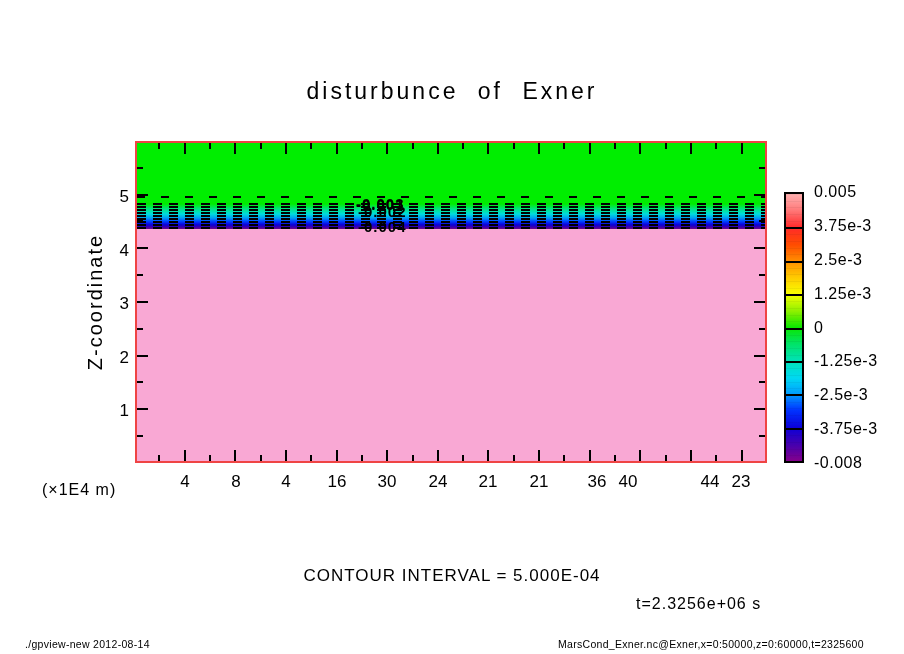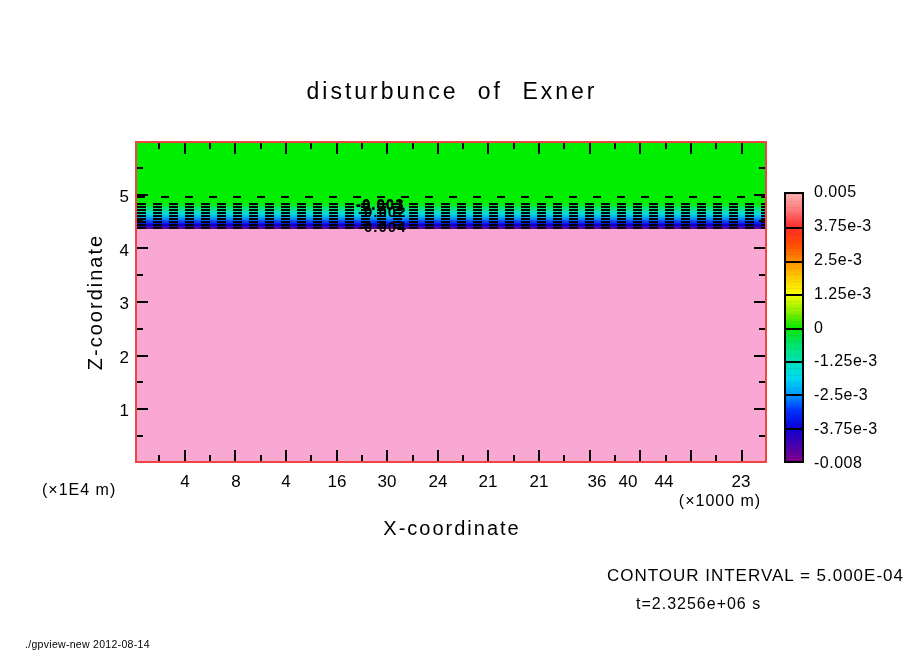--- a/index.html
+++ b/index.html
@@ -31,21 +31,21 @@
   
   #colorbar{left:784px;top:192px;width:20px;height:271px;border:2px solid #000;box-sizing:border-box;
      background:linear-gradient(to bottom,
        #ffb0b0 0%,#ff7a7a 6%,#ff2a2a 12.5%,#ff4c00 19%,#ff8c00 25%,#ffc800 31%,
        #f8ff00 37.5%,#8cf000 44%,#0ae600 50%,#00e465 56%,#00e2b8 62.5%,#00d8f2 69%,
        #009cff 75%,#0033ff 81%,#0c00d8 87.5%,#4600ad 94%,#84008c 100%);}
   #colorbar .steps{position:absolute;left:0;top:0;width:100%;height:100%;
      background:repeating-linear-gradient(to bottom,rgba(0,0,0,0.05) 0 1px,transparent 1px 6.7px);}
   .cbsep{left:0;width:16px;height:2px;background:#000;}
   .cblab{left:814px;width:90px;font-size:16px;letter-spacing:0.5px;}
-  #contour-interval{left:0;top:566px;width:904px;text-align:right;font-size:17px;letter-spacing:1px;}
+  #contour-interval{left:0;top:566px;width:904px;text-align:center;font-size:17px;letter-spacing:1px;}
   #time-note{left:636px;top:595px;font-size:16px;letter-spacing:1px;}
   .footer{top:638px;font-size:10.5px;letter-spacing:0.3px;}
   #footer-left{left:25px;}
   #footer-right{left:558px;width:330px;}
 </style>
 </head>
 <body>
 
 <div id="canvas">
 
@@ -145,33 +145,31 @@
   <span class="abs xticklab" style="left:165px">4</span>
   <span class="abs xticklab" style="left:216px">8</span>
   <span class="abs xticklab" style="left:266px">4</span>
   <span class="abs xticklab" style="left:317px">16</span>
   <span class="abs xticklab" style="left:367px">30</span>
   <span class="abs xticklab" style="left:418px">24</span>
   <span class="abs xticklab" style="left:468px">21</span>
   <span class="abs xticklab" style="left:519px">21</span>
   <span class="abs xticklab" style="left:577px">36</span>
   <span class="abs xticklab" style="left:608px">40</span>
-  <span class="abs xticklab" style="left:644px">44</span>
+  <span class="abs xticklab" style="left:690px">44</span>
   <span class="abs xticklab" style="left:721px">23</span>
 
   <span class="abs yticklab" style="top:187px">5</span>
   <span class="abs yticklab" style="top:241px">4</span>
   <span class="abs yticklab" style="top:294px">3</span>
   <span class="abs yticklab" style="top:348px">2</span>
   <span class="abs yticklab" style="top:401px">1</span>
 
   <div id="ylab" class="abs">Z-coordinate</div>
-  <div id="xlab" class="abs">X-coordinate</div>
   <div id="yunit" class="abs">(×1E4 m)</div>
-  <div id="xunit" class="abs">(×1000 m)</div>
 
   <div id="colorbar" class="abs">
     <div class="steps"></div>
   <div class="cbsep abs" style="top: 33px;"></div>
       <div class="cbsep abs" style="top: 67px;"></div>
       <div class="cbsep abs" style="top: 100px;"></div>
       <div class="cbsep abs" style="top: 134px;"></div>
       <div class="cbsep abs" style="top: 167px;"></div>
       <div class="cbsep abs" style="top: 200px;"></div>
       <div class="cbsep abs" style="top: 234px;"></div>
@@ -183,13 +181,14 @@
   <span class="abs cblab" style="top:319px">0</span>
   <span class="abs cblab" style="top:352px">-1.25e-3</span>
   <span class="abs cblab" style="top:386px">-2.5e-3</span>
   <span class="abs cblab" style="top:420px">-3.75e-3</span>
   <span class="abs cblab" style="top:454px">-0.008</span>
 
   <div id="contour-interval" class="abs">CONTOUR INTERVAL = 5.000E-04</div>
   <div id="time-note" class="abs">t=2.3256e+06 s</div>
 
   <div id="footer-left" class="abs footer">./gpview-new  2012-08-14</div>
+  <div id="footer-right" class="abs footer">MarsCond_Exner.nc@Exner,x=0:50000,z=0:60000,t=2325600</div>
 </div>
 
 </body></html>

